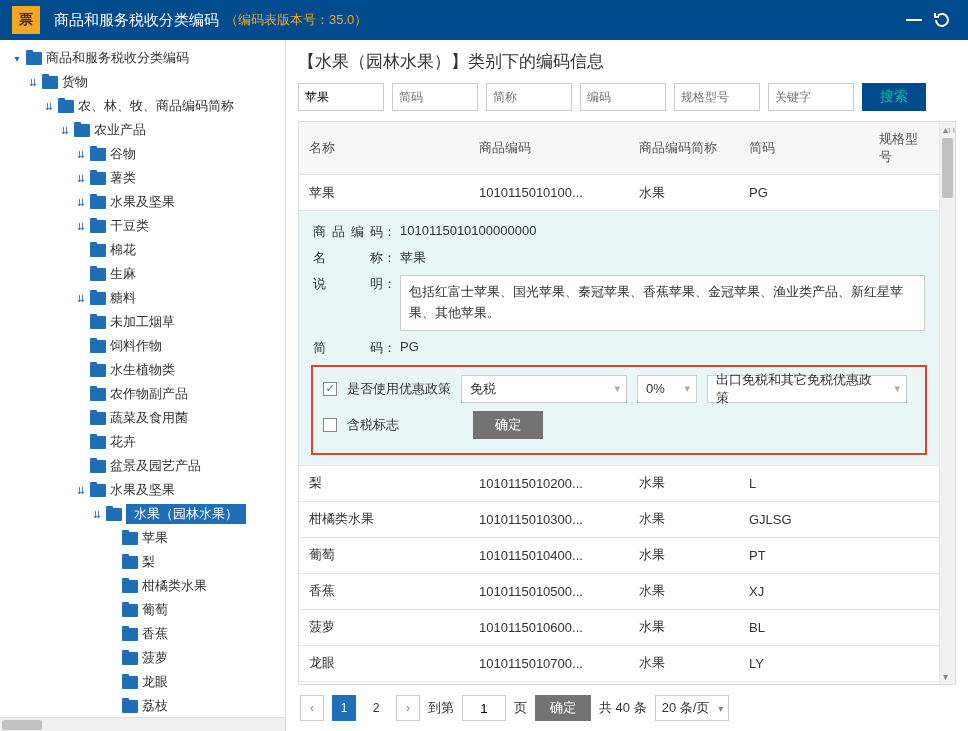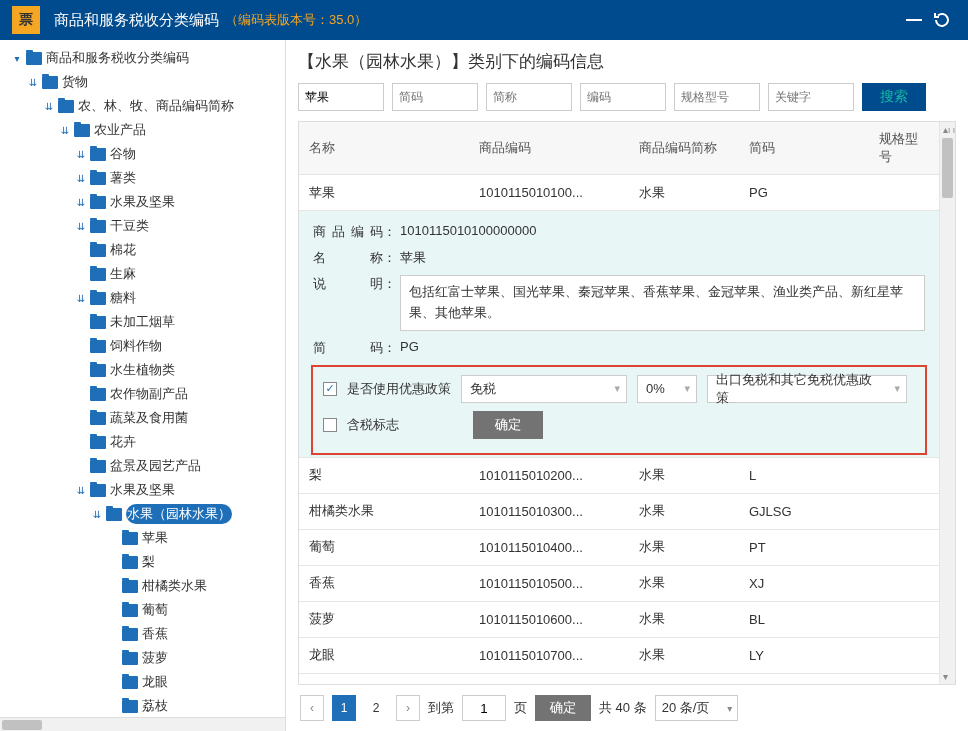--- a/index.html
+++ b/index.html
@@ -13,21 +13,21 @@
 .titlebar-btn { width: 28px; height: 28px; display: flex; align-items: center; justify-content: center; cursor: pointer; }
 
 .main { display: flex; height: 691px; }
 
 .sidebar { width: 286px; border-right: 1px solid #ddd; overflow: auto; padding: 6px 0 6px 6px; position: relative; }
 .tree-node { display: flex; align-items: center; height: 24px; white-space: nowrap; }
 .tree-toggle { width: 14px; display: inline-flex; justify-content: center; font-size: 10px; color: #1e6fb8; cursor: pointer; }
 .folder-icon { width: 16px; height: 13px; background: #1e6fb8; margin: 0 4px 0 2px; position: relative; border-radius: 1px; }
 .folder-icon::before { content:""; position:absolute; top:-2px; left:0; width:7px; height:2px; background:#1e6fb8; border-radius:1px 1px 0 0; }
 .tree-label { color: #333; }
-.tree-node.selected .tree-label-box { background: #1e6fb8; color: #fff; padding: 1px 1px; border-radius: 10px; }
+.tree-node.selected .tree-label-box { background: #1e6fb8; color: #fff; padding: 1px 8px; }
 .tree-node.selected .folder-icon { background: #1e6fb8; }
 .sidebar-scroll-h { position: absolute; bottom:0; left:0; right:0; height:14px; background:#f1f1f1; border-top:1px solid #ddd; }
 .sidebar-scroll-h::after { content:""; position:absolute; left:2px; top:2px; width:40px; height:10px; background:#c1c1c1; border-radius:2px;}
 
 .content { flex: 1; padding: 10px 12px 0 12px; display: flex; flex-direction: column; overflow: hidden; }
 .crumb { font-size: 17px; margin-bottom: 10px; }
 
 .searchrow { display: flex; gap: 8px; margin-bottom: 10px; }
 .searchrow input { width: 86px; height: 28px; border: 1px solid #ccc; padding: 0 6px; font-size: 12px; }
 .search-btn { width: 64px; height: 28px; background: #004b8d; color: #14b8a6; border: none; cursor: pointer; font-size: 14px; }
@@ -38,21 +38,21 @@
 .tc { padding: 8px 10px; }
 .c1 { width: 170px; } .c2 { width: 160px; } .c3 { width: 110px; } .c4 { width: 130px; } .c5 { flex: 1; }
 
 .detail { background: #e9f6f6; padding: 12px 14px 0 14px; border-bottom: 1px solid #e5e5e5; }
 .drow { display: flex; margin-bottom: 8px; align-items: flex-start; }
 .dlabel { width: 70px; text-align: justify; text-align-last: justify; color: #333; letter-spacing: 0; }
 .dcolon { margin: 0 4px 0 0; }
 .dval { flex: 1; }
 .desc-box { border: 1px solid #ccc; background: #fff; padding: 6px 8px; line-height: 1.6; flex:1;}
 
-.redbox { border: 2px solid #d43; margin: 6px -2px 2px -2px; padding: 8px 10px 6px 10px; background: #e9f6f6; }
+.redbox { border: 2px solid #d43; margin: 6px -2px 10px -2px; padding: 8px 10px 6px 10px; background: #e9f6f6; }
 .redrow { display: flex; align-items: center; gap: 10px; margin-bottom: 8px; }
 .chk { width: 14px; height: 14px; border: 1px solid #888; display: inline-flex; align-items: center; justify-content: center; background: #fff; font-size: 11px; color: #1e6fb8; }
 .chk.checked::after { content: "✓"; }
 .sel { height: 28px; border: 1px solid #ccc; background: #fff; padding: 0 22px 0 8px; display: flex; align-items: center; position: relative; }
 .sel::after { content: "▾"; position: absolute; right: 6px; color: #aaa; font-size: 11px; }
 .btn-ok { width: 70px; height: 28px; background: #737373; color: #fff; border: none; cursor: pointer; }
 
 .vscroll { position: absolute; top: 0; right: 0; bottom: 0; width: 16px; background: #f1f1f1; border-left: 1px solid #e5e5e5; }
 .vscroll::before { content:"▴"; position:absolute; top:2px; left:3px; font-size:10px; color:#888;}
 .vscroll::after { content:"▾"; position:absolute; bottom:2px; left:3px; font-size:10px; color:#888;}
@@ -60,21 +60,21 @@
 
 .hscroll { height: 18px; background: #f1f1f1; border-top: 1px solid #e5e5e5; position: relative; }
 .hscroll::after { content:"III"; position:absolute; left:50%; top:2px; transform:translateX(-50%) scaleY(0.8); color:#999; letter-spacing:2px; font-size:10px;}
 
 .tbody { flex: 1; overflow: hidden; position: relative; margin-right: 16px; }
 
 .pager { display: flex; align-items: center; gap: 8px; padding: 10px 2px; }
 .pgbtn { width: 24px; height: 26px; border: 1px solid #ccc; background: #fff; display: flex; align-items: center; justify-content: center; color: #888; cursor: pointer; font-size: 12px;}
 .pgbtn.active { background: #1e6fb8; color: #fff; border-color: #1e6fb8; }
 .pginput { width: 44px; height: 26px; border: 1px solid #ccc; text-align: center; }
-.pgsel { height: 26px; border: 1px solid #ccc; padding: 0 28px 0 6px; display:flex; align-items:center; position:relative; background:#fff;}
+.pgsel { height: 26px; border: 1px solid #ccc; padding: 0 19px 0 6px; display:flex; align-items:center; position:relative; background:#fff;}
 .pgsel::after { content:"▾"; position:absolute; right:5px; color:#888; font-size:10px;}
 </style>
 </head>
 <body>
 
 <div class="titlebar">
   <div class="logo">票</div>
   <span class="titlebar-title">商品和服务税收分类编码</span>
   <span class="titlebar-version">（编码表版本号：35.0）</span>
   <div class="titlebar-spacer"></div>

